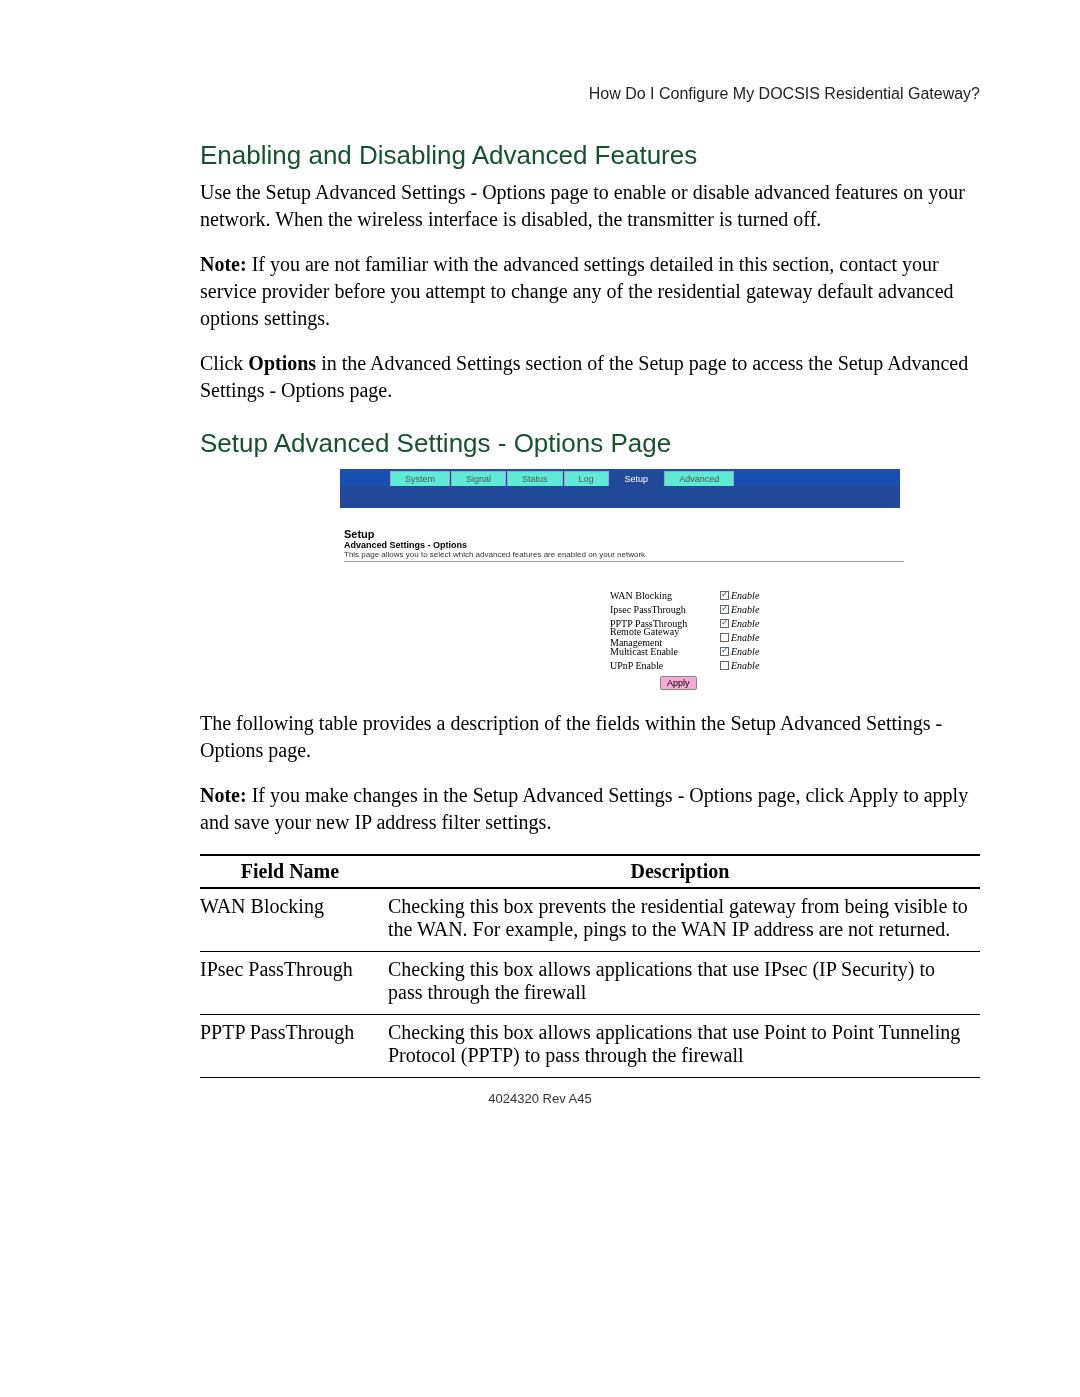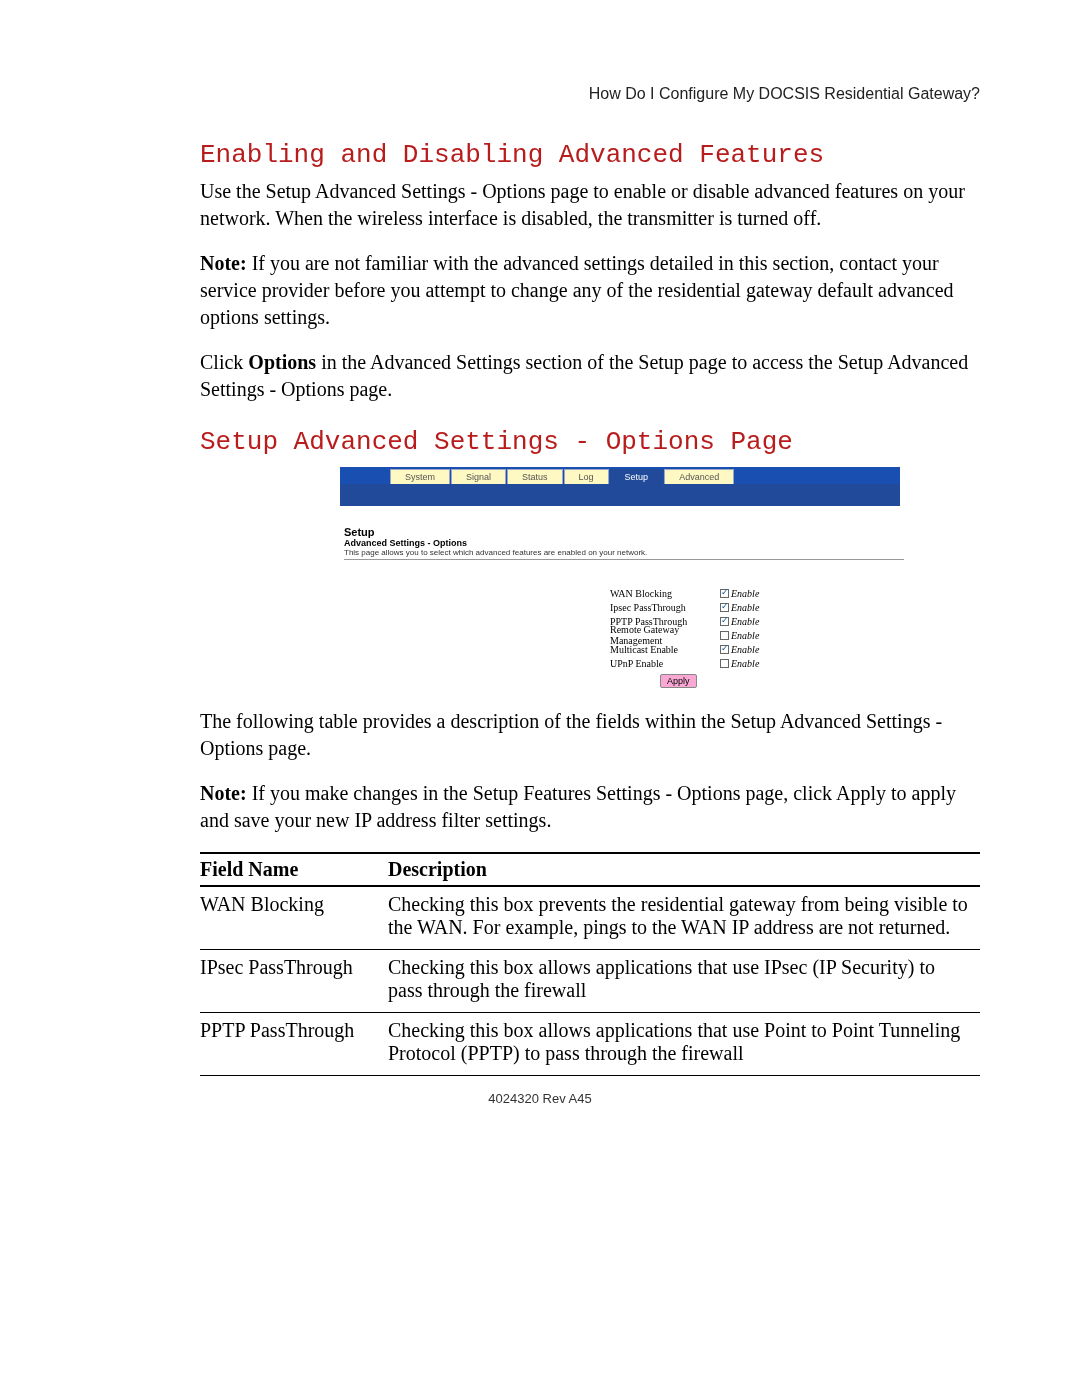--- a/index.html
+++ b/index.html
@@ -21,25 +21,25 @@
     top: 85px;
     right: 100px;
     font-family: Arial, Helvetica, sans-serif;
     font-size: 16px;
     color: #222;
   }
   .content {
     margin-top: 60px;
   }
   h2 {
-    font-family: Liberation Mono, monospace;
+    font-family: Liberation Sans, sans-serif;
     font-weight: normal;
     font-size: 26px;
     margin: 24px 0 8px 0;
-    color: #b91c1c;
+    color: #14532d;
   }
   p.body {
     font-size: 20px;
     line-height: 1.35;
     margin: 8px 0 18px 0;
   }
   .bold { font-weight: bold; }
 
   
   .illus {
@@ -51,21 +51,21 @@
     background: #1a4fb2;
     padding: 2px 0 0 0;
   }
   .tabbar {
     display: flex;
     gap: 0;
     padding-left: 50px;
     font-family: Verdana, Arial, sans-serif;
   }
   .tab {
-    background: #fef9c3;
+    background: #5eead4;
     color: #555;
     font-size: 9px;
     padding: 2px 14px;
     border: 1px solid #9aa6c6;
     border-bottom: none;
     margin-right: 1px;
   }
   .tab.active {
     background: #224a9a;
     color: #fff;
@@ -138,20 +138,21 @@
     padding: 6px 8px 10px 0;
     vertical-align: top;
     border-bottom: 1px solid #000;
   }
   .desc-table thead th {
     border-top: 2px solid #000;
     border-bottom: 2px solid #000;
     font-weight: bold;
     padding-top: 4px;
     padding-bottom: 4px;
+    text-align: center;
   }
   .desc-table td.fn { width: 180px; font-family: Georgia, serif; }
   .footer {
     position: absolute;
     bottom: 60px;
     left: 100px;
     right: 100px;
     display: flex;
     justify-content: center;
     font-family: Arial, sans-serif;
@@ -233,21 +234,21 @@
           <span class="en">Enable</span>
         </div>
         <div class="apply-wrap">
           <button class="apply-btn">Apply</button>
         </div>
       </div>
     </div>
 
     <p class="body">The following table provides a description of the fields within the Setup Advanced Settings - Options page.</p>
     <p class="body">
-      <span class="bold">Note:</span><span> If you make changes in the Setup Features Settings - Options page, click Apply to apply and save your new IP address filter settings.</span>
+      <span class="bold">Note:</span><span> If you make changes in the Setup Advanced Settings - Options page, click Apply to apply and save your new IP address filter settings.</span>
     </p>
 
     <table class="desc-table">
       <thead>
         <tr>
           <th>Field Name</th>
           <th>Description</th>
         </tr>
       </thead>
       <tbody>

